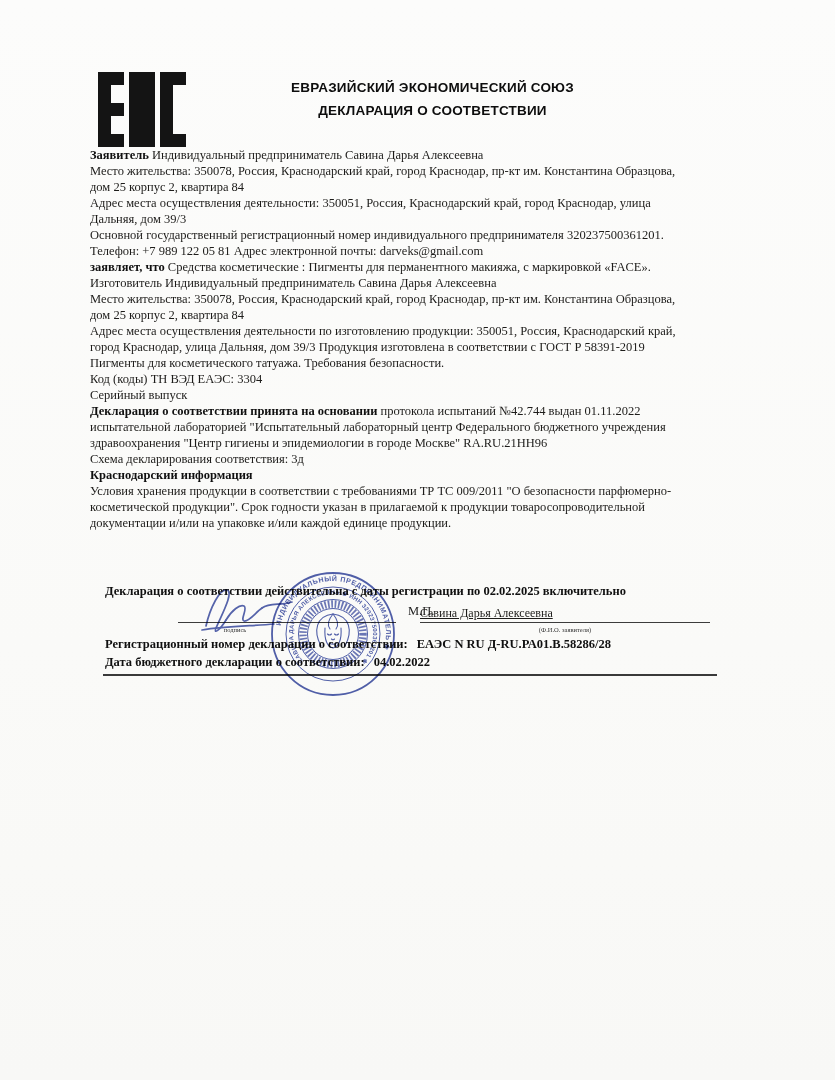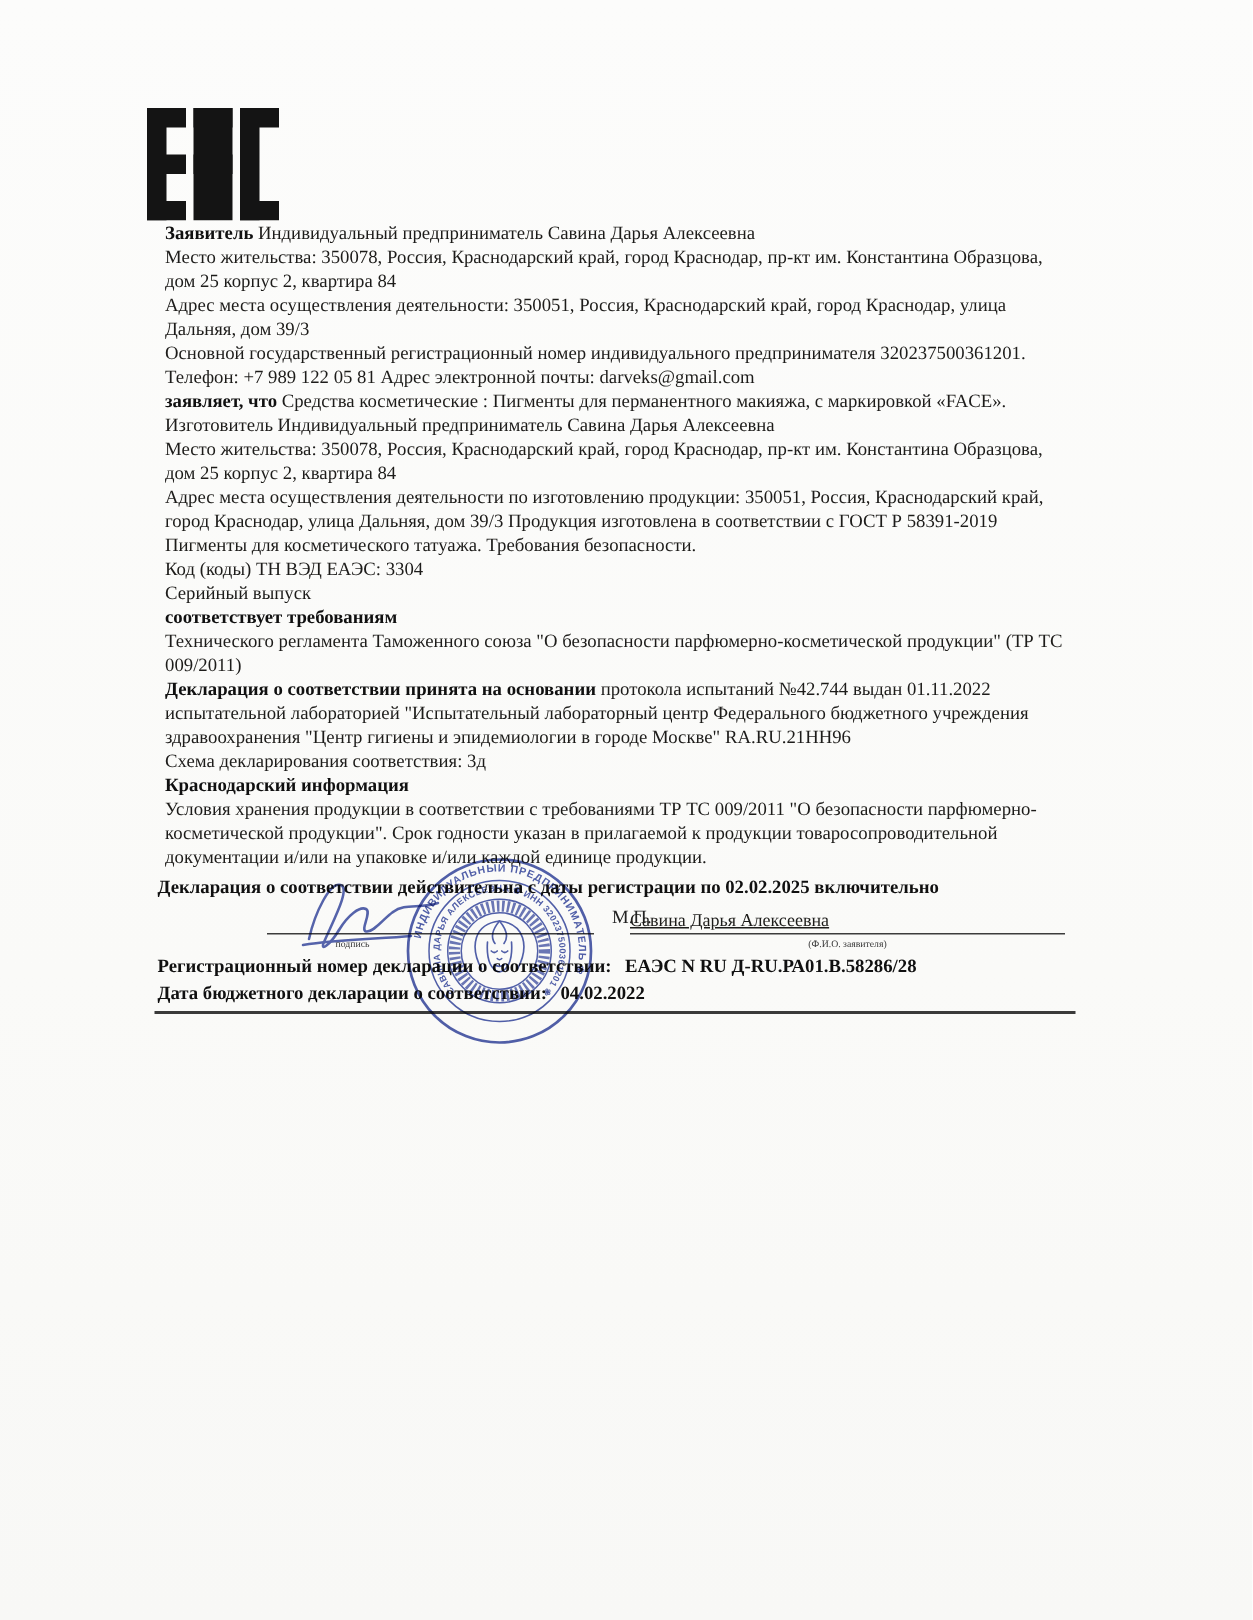--- a/index.html
+++ b/index.html
@@ -17,21 +17,21 @@
   
   #page-title{
     left:105px;top:76px;width:655px;
     text-align:center;
     font-family:"Liberation Sans", sans-serif;
     font-weight:bold;font-size:13.5px;line-height:23px;
     color:#0d0d0d;letter-spacing:.2px;
   }
   
   #declaration-body{
-    left:110px;top:147px;width:636px;
+    left:90px;top:147px;width:636px;
     font-size:12.5px;line-height:16px;
   }
   #declaration-body p{margin:0;white-space:pre-line;}
   #declaration-body b{color:#101010;}
   #validity-line{
     left:105px;top:584px;width:660px;
     font-weight:bold;font-size:12.5px;color:#101010;
   }
   
   .sigline{border-bottom:1.3px solid #3c3c3c;height:0;}
@@ -69,41 +69,42 @@
       <rect x="44" y="0" width="13" height="75"></rect>
       <rect x="31" y="0" width="26" height="13"></rect>
       <rect x="31" y="31" width="26" height="13"></rect>
 
       <rect x="62" y="0" width="13" height="75"></rect>
       <rect x="62" y="0" width="26" height="13"></rect>
       <rect x="62" y="62" width="26" height="13"></rect>
     </g>
   </svg>
 
+  <div id="page-title" class="abs">
+    <div>ЕВРАЗИЙСКИЙ ЭКОНОМИЧЕСКИЙ СОЮЗ</div>
+    <div>ДЕКЛАРАЦИЯ О СООТВЕТСТВИИ</div>
+  </div>
 
   <div id="declaration-body" class="abs">
     <p><b>Заявитель</b><span> Индивидуальный предприниматель Савина Дарья Алексеевна
 Место жительства: 350078, Россия, Краснодарский край, город Краснодар, пр-кт им. Константина Образцова,
 дом 25 корпус 2, квартира 84
 Адрес места осуществления деятельности: 350051, Россия, Краснодарский край, город Краснодар, улица
 Дальняя, дом 39/3
 Основной государственный регистрационный номер индивидуального предпринимателя 320237500361201.
 Телефон: +7 989 122 05 81 Адрес электронной почты: darveks@gmail.com</span></p>
     <p><b>заявляет, что</b><span> Средства косметические : Пигменты для перманентного макияжа, с маркировкой «FACE».
 Изготовитель Индивидуальный предприниматель Савина Дарья Алексеевна
 Место жительства: 350078, Россия, Краснодарский край, город Краснодар, пр-кт им. Константина Образцова,
 дом 25 корпус 2, квартира 84
 Адрес места осуществления деятельности по изготовлению продукции: 350051, Россия, Краснодарский край,
 город Краснодар, улица Дальняя, дом 39/3 Продукция изготовлена в соответствии с ГОСТ Р 58391-2019
 Пигменты для косметического татуажа. Требования безопасности.
 Код (коды) ТН ВЭД ЕАЭС: 3304
 Серийный выпуск</span></p>
-    <p><b>соответствует требованиям</b><span>
-Технического регламента Таможенного союза "О безопасности парфюмерно-косметической продукции" (ТР ТС
-009/2011)</span></p>
     <p><b>Декларация о соответствии принята на основании</b><span> протокола испытаний №42.744 выдан 01.11.2022
 испытательной лабораторией "Испытательный лабораторный центр Федерального бюджетного учреждения
 здравоохранения "Центр гигиены и эпидемиологии в городе Москве" RA.RU.21НН96
 Схема декларирования соответствия: 3д</span></p>
     <p><b>Краснодарский информация</b><span>
 Условия хранения продукции в соответствии с требованиями ТР ТС 009/2011 "О безопасности парфюмерно-
 косметической продукции". Срок годности указан в прилагаемой к продукции товаросопроводительной
 документации и/или на упаковке и/или каждой единице продукции.</span></p>
   </div>
 

